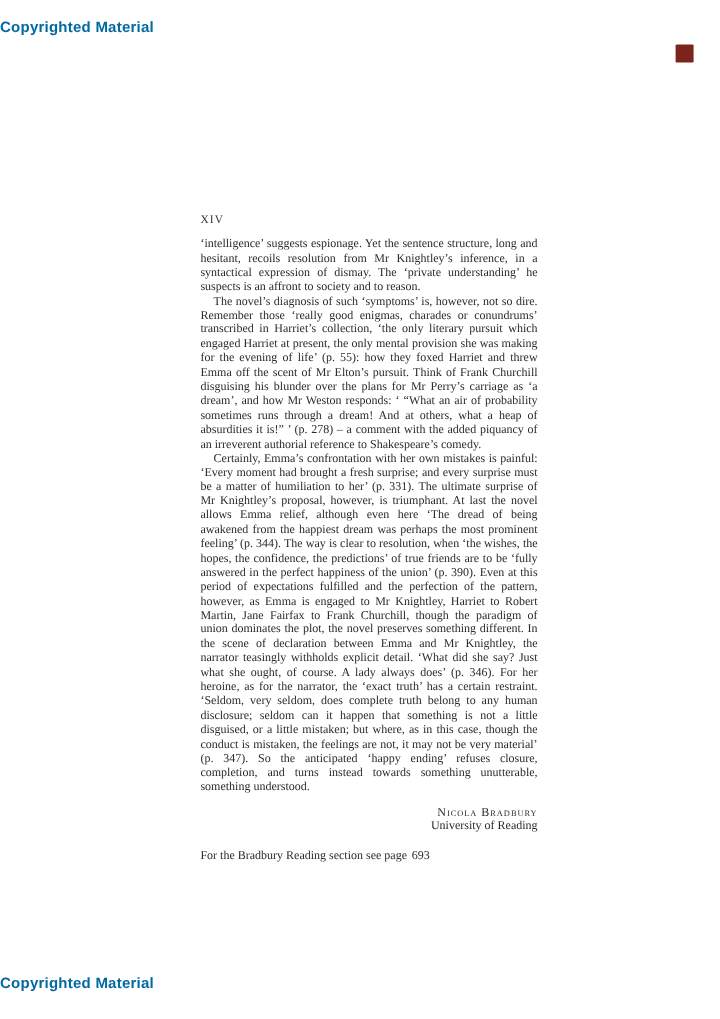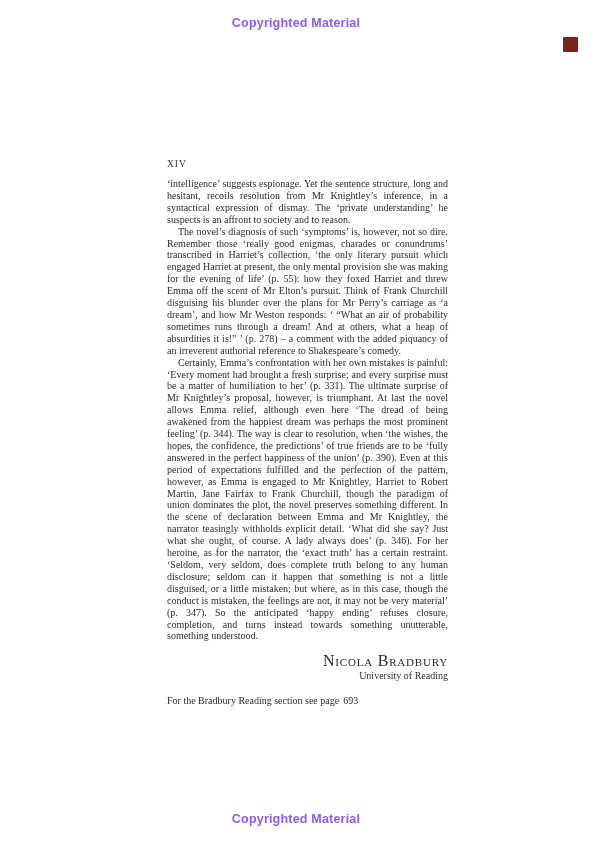--- a/index.html
+++ b/index.html
@@ -8,26 +8,26 @@
     width: 600px;
     height: 849px;
     background: #ffffff;
     overflow: hidden;
     font-family: "Liberation Serif", serif;
   }
   .banner {
     position: absolute;
     left: 0;
     width: 592px;
-    text-align: center;
+    text-align: left;
     font-family: "Liberation Sans", sans-serif;
     font-weight: bold;
     font-size: 12.5px;
     letter-spacing: 0.2px;
-    color: #8b5cf6;
+    color: #0369a1;
   }
   .banner-top { top: 16px; }
   .banner-bottom { top: 812px; }
   .corner-mark {
     position: absolute;
     left: 563px;
     top: 37px;
     width: 15px;
     height: 15px;
     background: #7b241c;
@@ -40,20 +40,21 @@
     width: 281px;
     color: #2e2a27;
   }
   .running-head {
     position: relative;
     height: 12px;
     margin-bottom: 7px;
     font-size: 9.5px;
     letter-spacing: 1.5px;
     color: #3a3531;
+    margin-top: 20px;
   }
   .running-head .folio {
     position: absolute;
     left: 0;
     top: 0;
     letter-spacing: 1px;
   }
   .running-head .book-title {
     display: block;
     text-align: center;
@@ -67,21 +68,21 @@
     hyphens: none;
     color: #2e2a27;
   }
   .para.indent { text-indent: 11px; }
   .signature {
     margin-top: 10px;
     text-align: right;
     color: #2e2a27;
   }
   .sig-name {
-    font-size: 16px;
+    font-size: 10px;
     font-variant: small-caps;
     letter-spacing: 0.8px;
   }
   .sig-affil {
     font-size: 10px;
     line-height: 12px;
   }
   .footer-note {
     margin: 13px 0 0 0;
     font-size: 10px;

